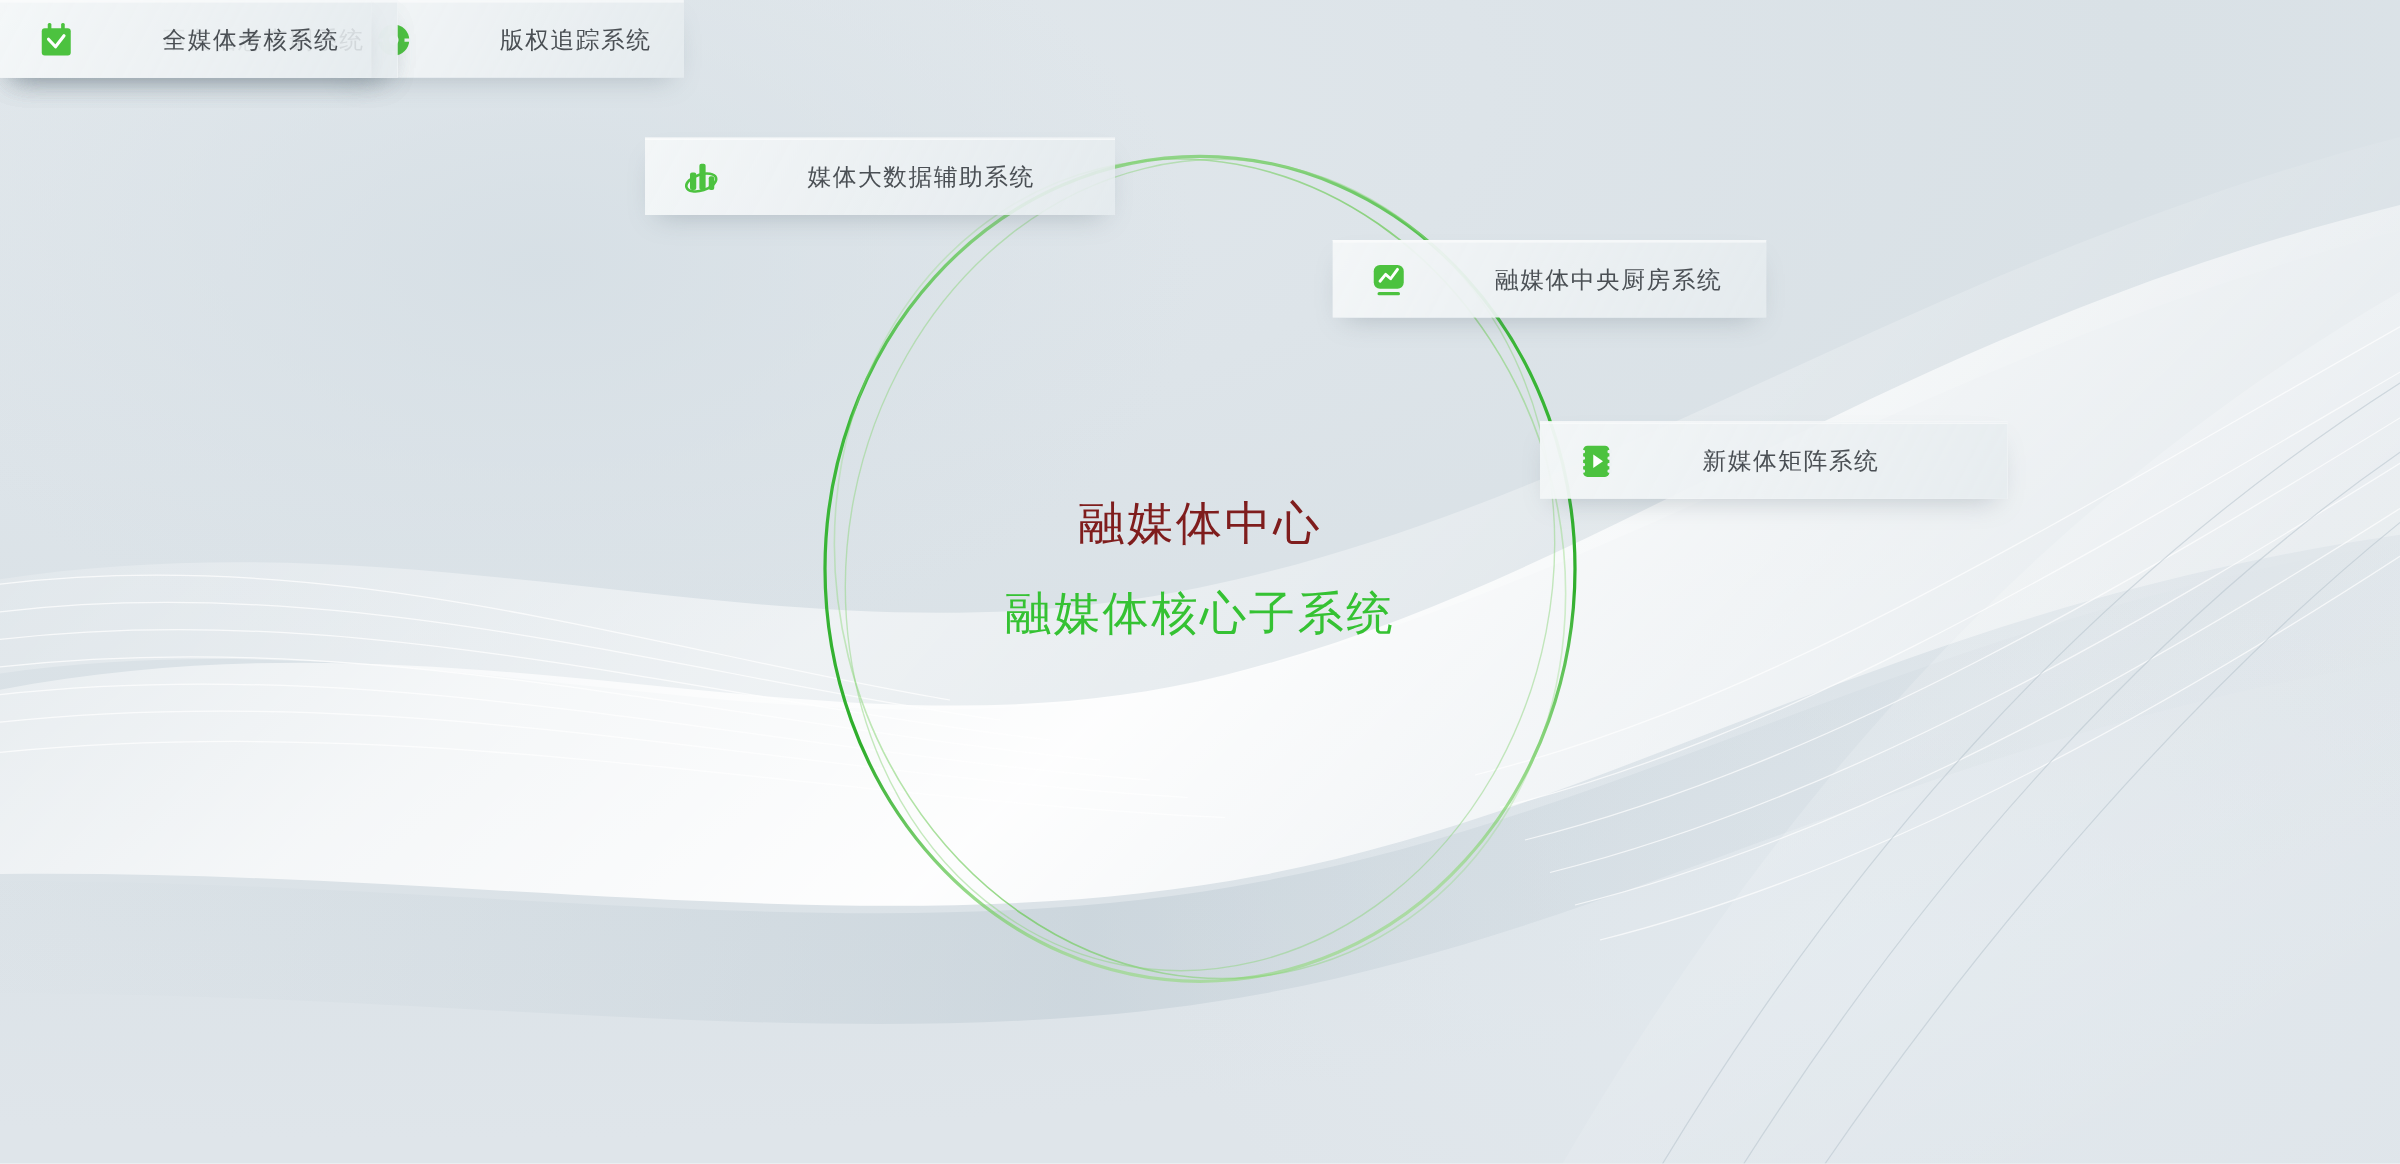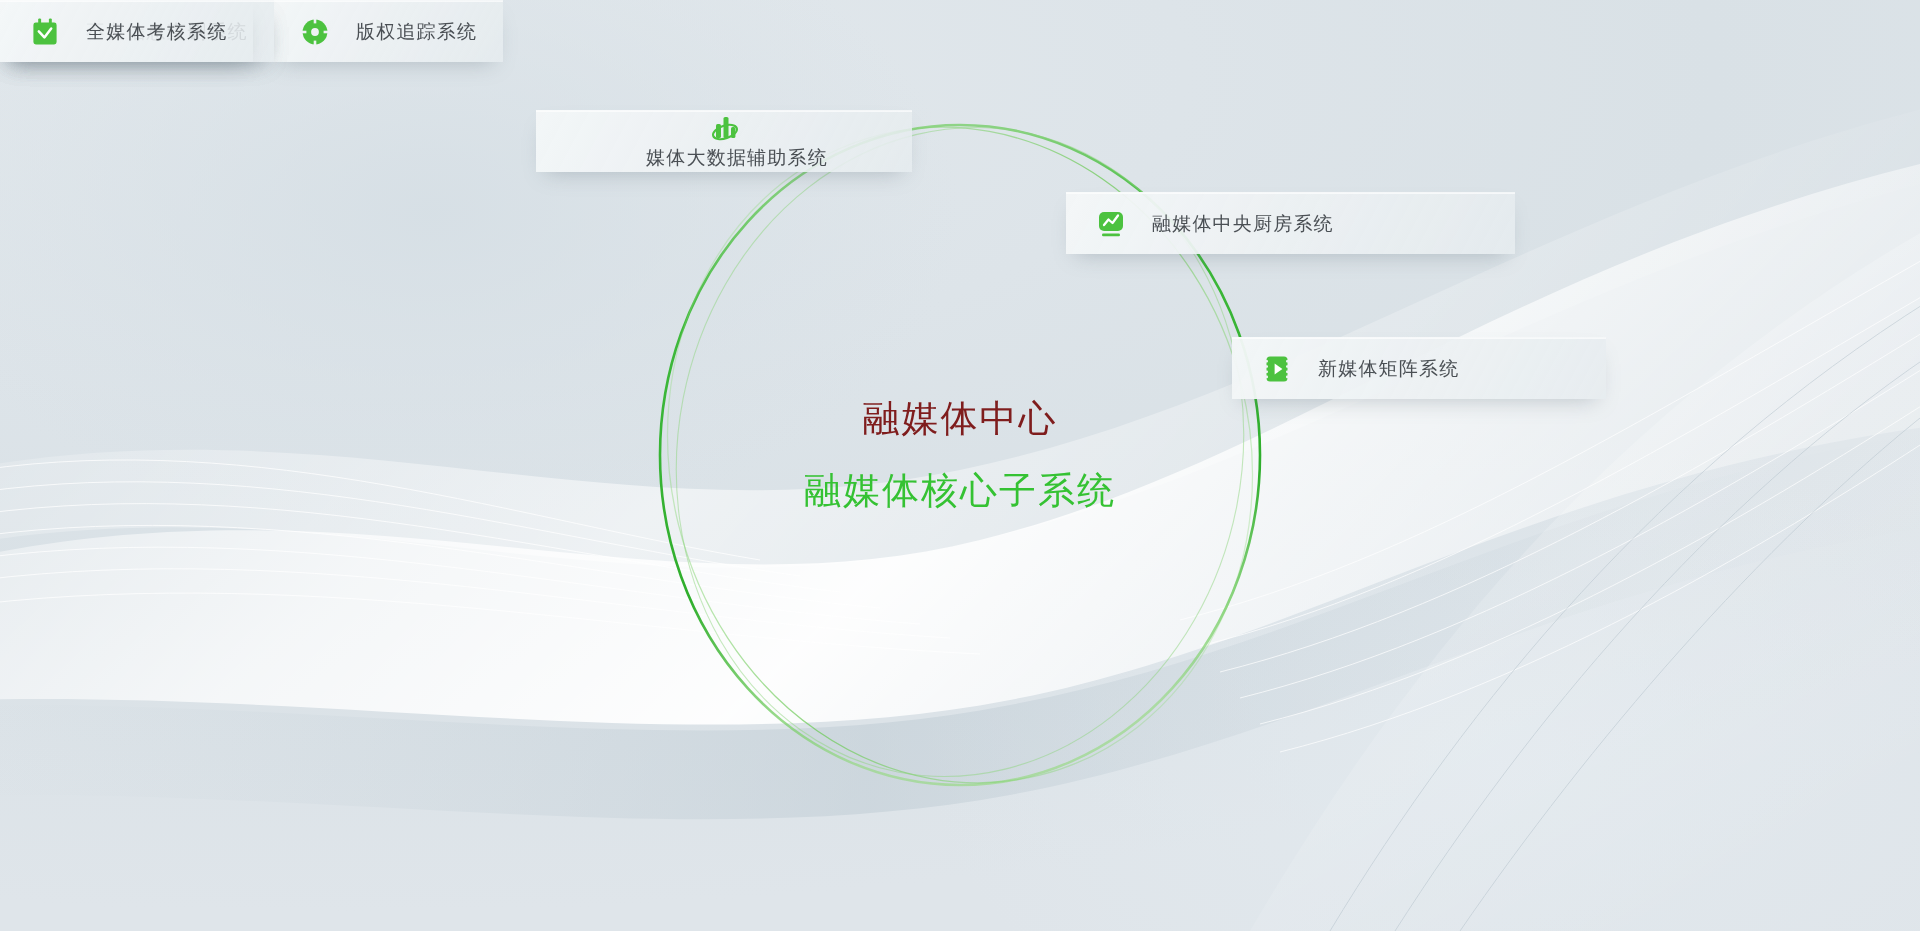--- a/index.html
+++ b/index.html
@@ -95,41 +95,42 @@
     height: 62px;
     padding: 0 26px 0 28px;
     box-sizing: border-box;
     background: linear-gradient(118deg,
                 rgba(244,247,248,0.96) 0%,
                 rgba(238,242,244,0.93) 42%,
                 rgba(230,236,239,0.86) 100%);
     box-shadow: 0 10px 22px -10px rgba(96,112,124,0.38),
                 0 1px 0 rgba(255,255,255,0.65) inset;
     border-top: 1px solid rgba(255,255,255,0.55);
+    gap: 44px;
   }
   .card .icon {
     width: 34px;
     height: 34px;
     flex: 0 0 34px;
     display: flex;
     align-items: center;
     justify-content: center;
   }
   .card .icon svg { display: block; }
   .card .label {
     margin-left: 24px;
     font-size: 19px;
     color: #4a4f54;
     letter-spacing: 1.2px;
     white-space: nowrap;
   }
 
   
-  .c-bigdata   { left: 536px;  top: 110px; width: 376px; flex-direction: column; }
-  .c-kitchen   { left: 1066px; top: 192px; width: 449px; }
+  .c-bigdata   { left: 516px;  top: 110px; width: 376px; }
+  .c-kitchen   { left: 1066px; top: 192px; width: 347px; }
   .c-dispatch  { left: 344px;  top: 275px; width: 375px; }
   .c-matrix    { left: 1232px; top: 337px; width: 374px; font-family: Liberation Serif, serif; }
   .c-copyright { left: 270px;  top": 0; top: 492px; width: 376px; }
   .c-storage   { left: 1247px; top: 538px; width: 376px; }
   .c-cleanup   { left: 375px;  top: 665px; width: 376px; }
   .c-appraise  { left: 1117px; top: 692px; width: 376px; }
 </style>
 </head>
 <body>
 

